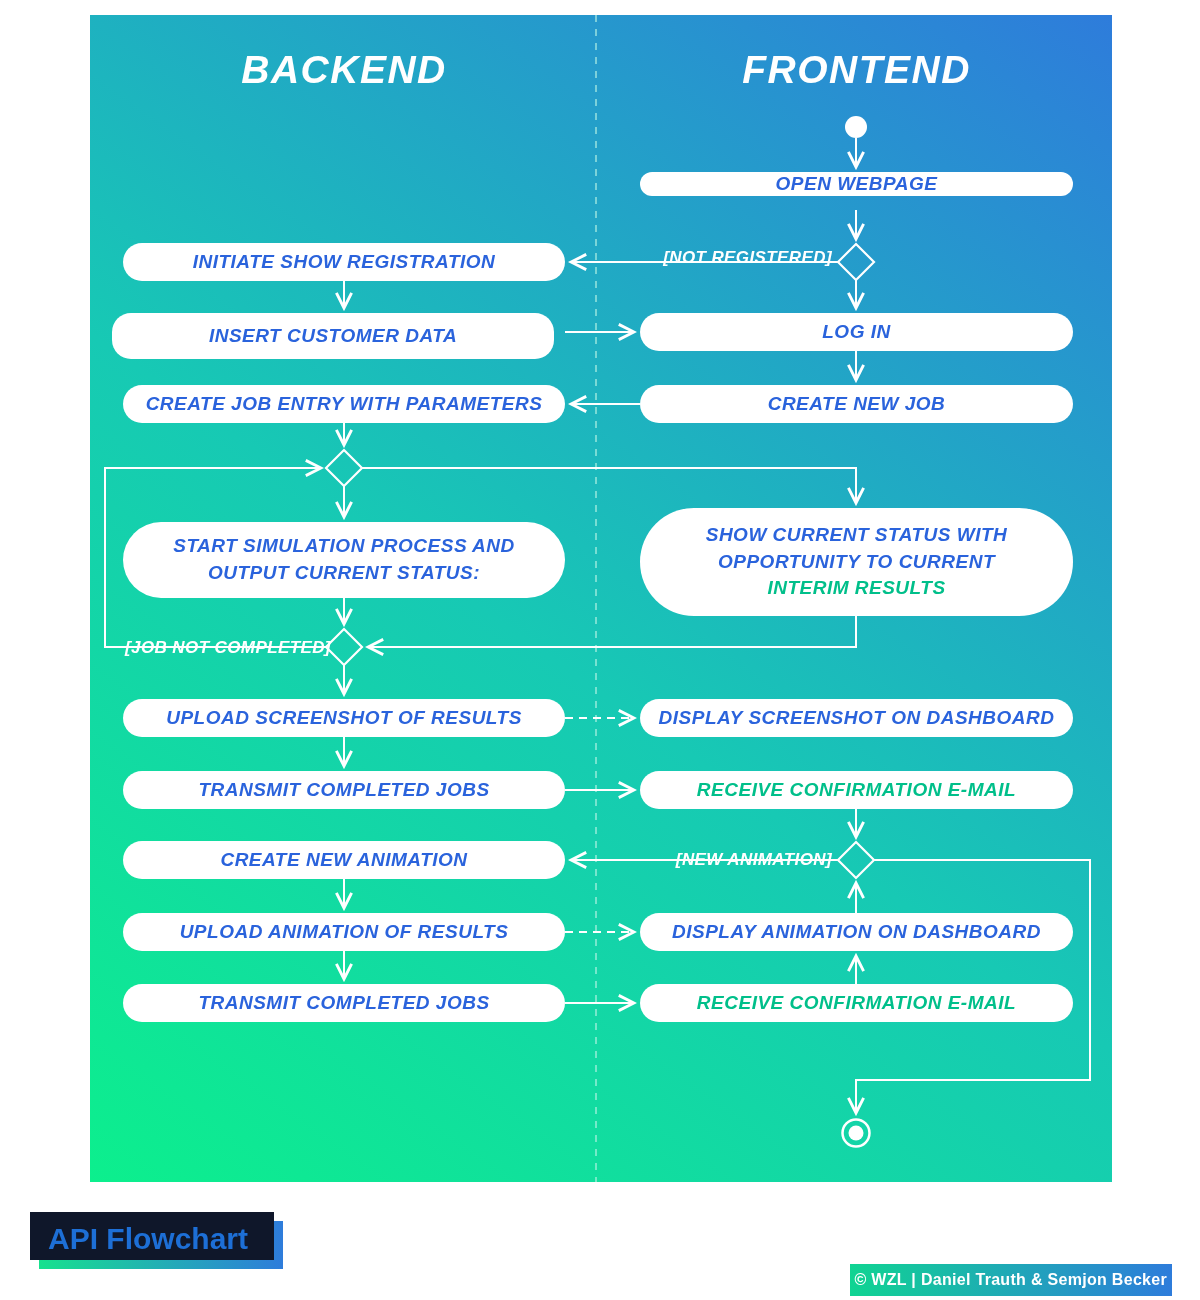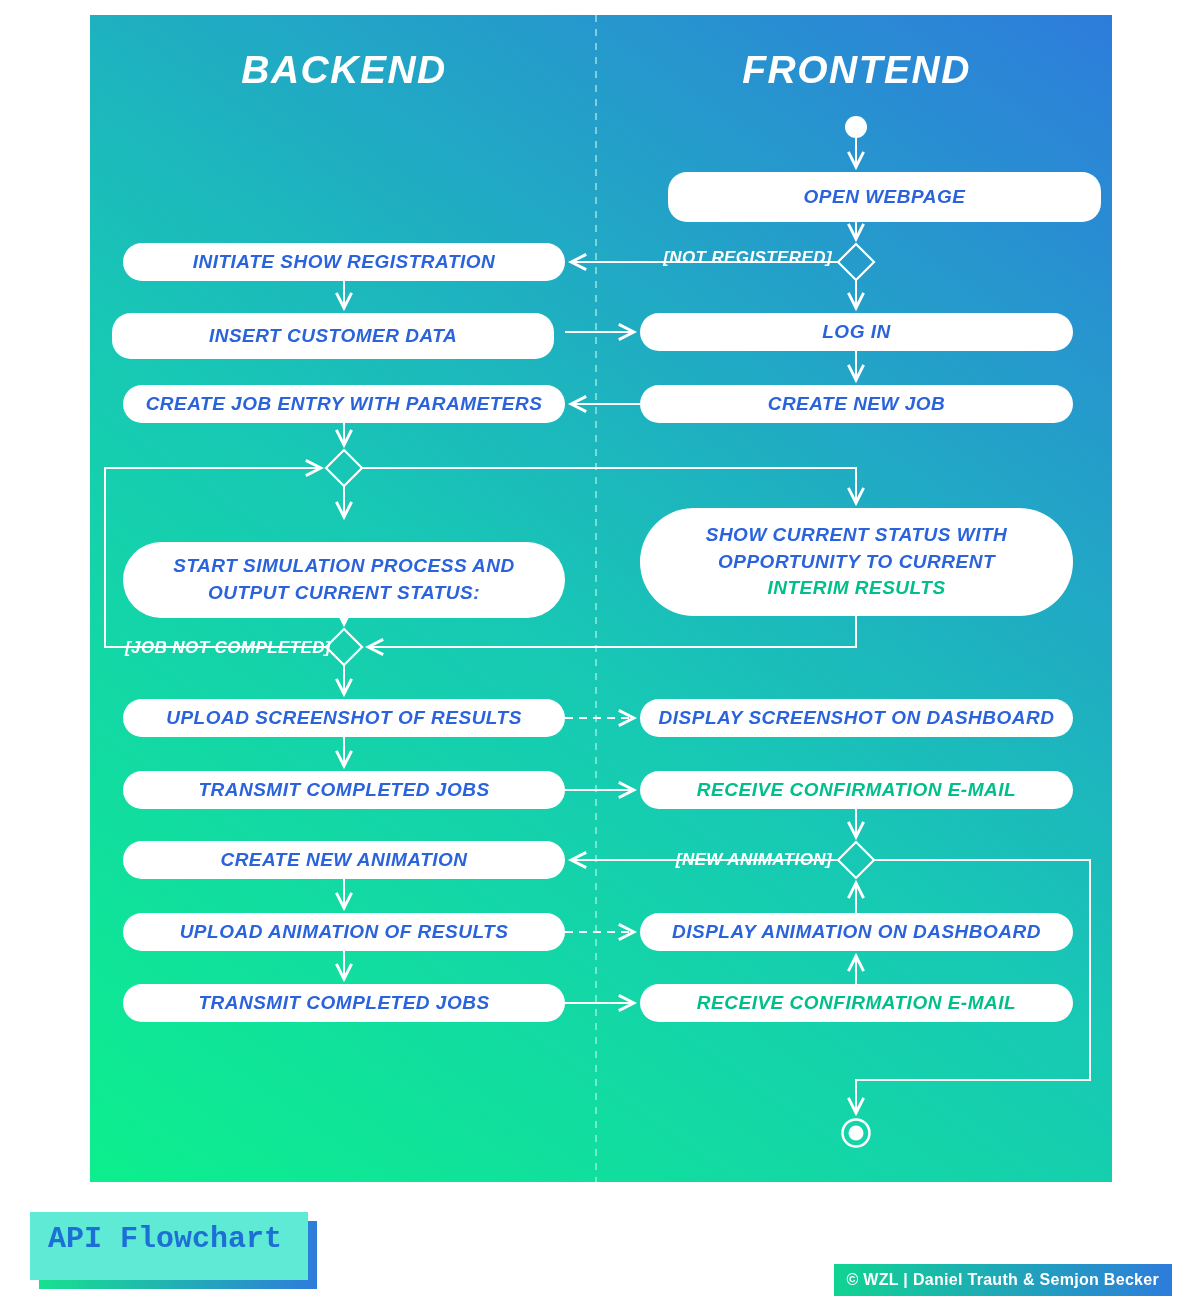--- a/index.html
+++ b/index.html
@@ -30,27 +30,27 @@
   .guard{
     position:absolute;color:#ffffff;font-style:italic;font-weight:600;
     font-size:17px;letter-spacing:0.4px;white-space:nowrap;margin-top:18px;
   }
   .title-wrap{position:absolute;left:30px;top:1212px;}
   .title-shadow{
     position:absolute;left:9px;top:9px;width:100%;height:100%;
     background:linear-gradient(90deg,#17e18e 0%,#2e7cdb 100%);
   }
   .title-box{
-    position:relative;background:#5eead4;padding:10px 26px 24px 18px;
-    font-size:30px;font-weight:700;color:#1d6fd6;white-space:nowrap;font-family:Liberation Mono, monospace;
+    position:relative;background:#0f172a;padding:10px 26px 4px 18px;
+    font-size:30px;font-weight:700;color:#1d6fd6;white-space:nowrap;
   }
   .copyright{
     position:absolute;right:28px;top:1264px;
     background:linear-gradient(90deg,#10d492 0%,#2e7cdb 100%);
-    color:#ffffff;font-size:16px;font-weight:600;padding:7px 13px;
+    color:#ffffff;font-size:16px;font-weight:600;padding:7px 5px;
     letter-spacing:0.3px;white-space:nowrap;text-align:center;
   }
 </style>
 </head>
 <body>
 
 <div class="canvas"></div>
 
 <svg class="overlay" viewBox="0 0 1200 1300">
   <defs>
@@ -128,33 +128,33 @@
   <circle cx="856" cy="127" r="11" fill="#ffffff"></circle>
   <g>
     <circle cx="856" cy="1133" r="13.5" fill="none" stroke="#ffffff" stroke-width="2.5"></circle>
     <circle cx="856" cy="1133" r="7.5" fill="#ffffff"></circle>
   </g>
 </svg>
 
 <div class="lane-title" style="left:123px;width:442px">BACKEND</div>
 <div class="lane-title" style="left:640px;width:433px">FRONTEND</div>
 
-<div class="node" style="left:668px;top:172px;width:433px;height:50px">OPEN WEBPAGE</div>
+<div class="node" style="left:640px;top:172px;width:433px;height:24px">OPEN WEBPAGE</div>
 
 <div class="node" style="left:123px;top:243px;width:442px;height:38px">INITIATE SHOW REGISTRATION</div>
 
 <div class="node" style="left:112px;top:313px;width:442px;height:46px">INSERT CUSTOMER DATA</div>
 
 <div class="node" style="left:640px;top:313px;width:433px;height:38px">LOG IN</div>
 
 <div class="node" style="left:123px;top:385px;width:442px;height:38px">CREATE JOB ENTRY WITH PARAMETERS</div>
 
 <div class="node" style="left:640px;top:385px;width:433px;height:38px">CREATE NEW JOB</div>
 
-<div class="node multi" style="left:123px;top:542px;width:442px;height:76px;border-radius:40px">
+<div class="node multi" style="left:123px;top:522px;width:442px;height:76px;border-radius:40px">
   <span>START SIMULATION PROCESS AND</span>
   <span>OUTPUT CURRENT STATUS:</span>
 </div>
 
 <div class="node multi" style="left:640px;top:508px;width:433px;height:108px;border-radius:54px">
   <span>SHOW CURRENT STATUS WITH</span>
   <span>OPPORTUNITY TO CURRENT</span>
   <span class="green-line">INTERIM RESULTS</span>
 </div>
 

